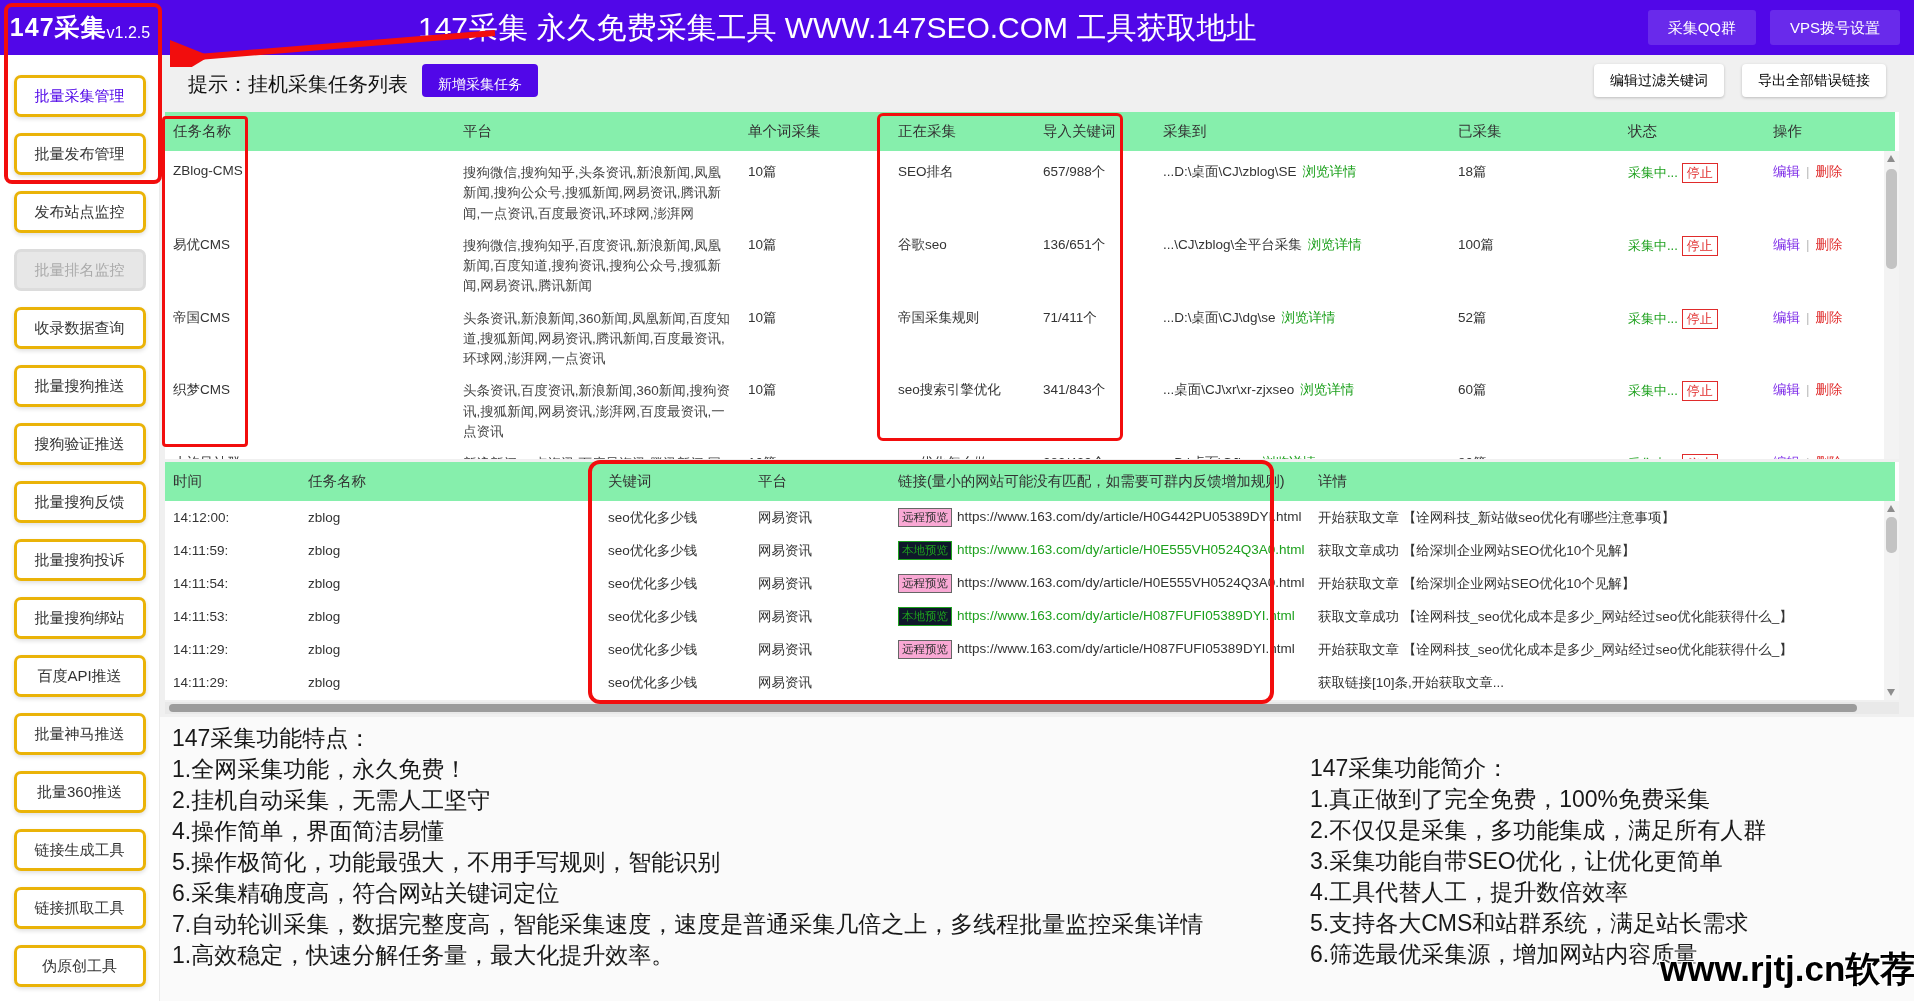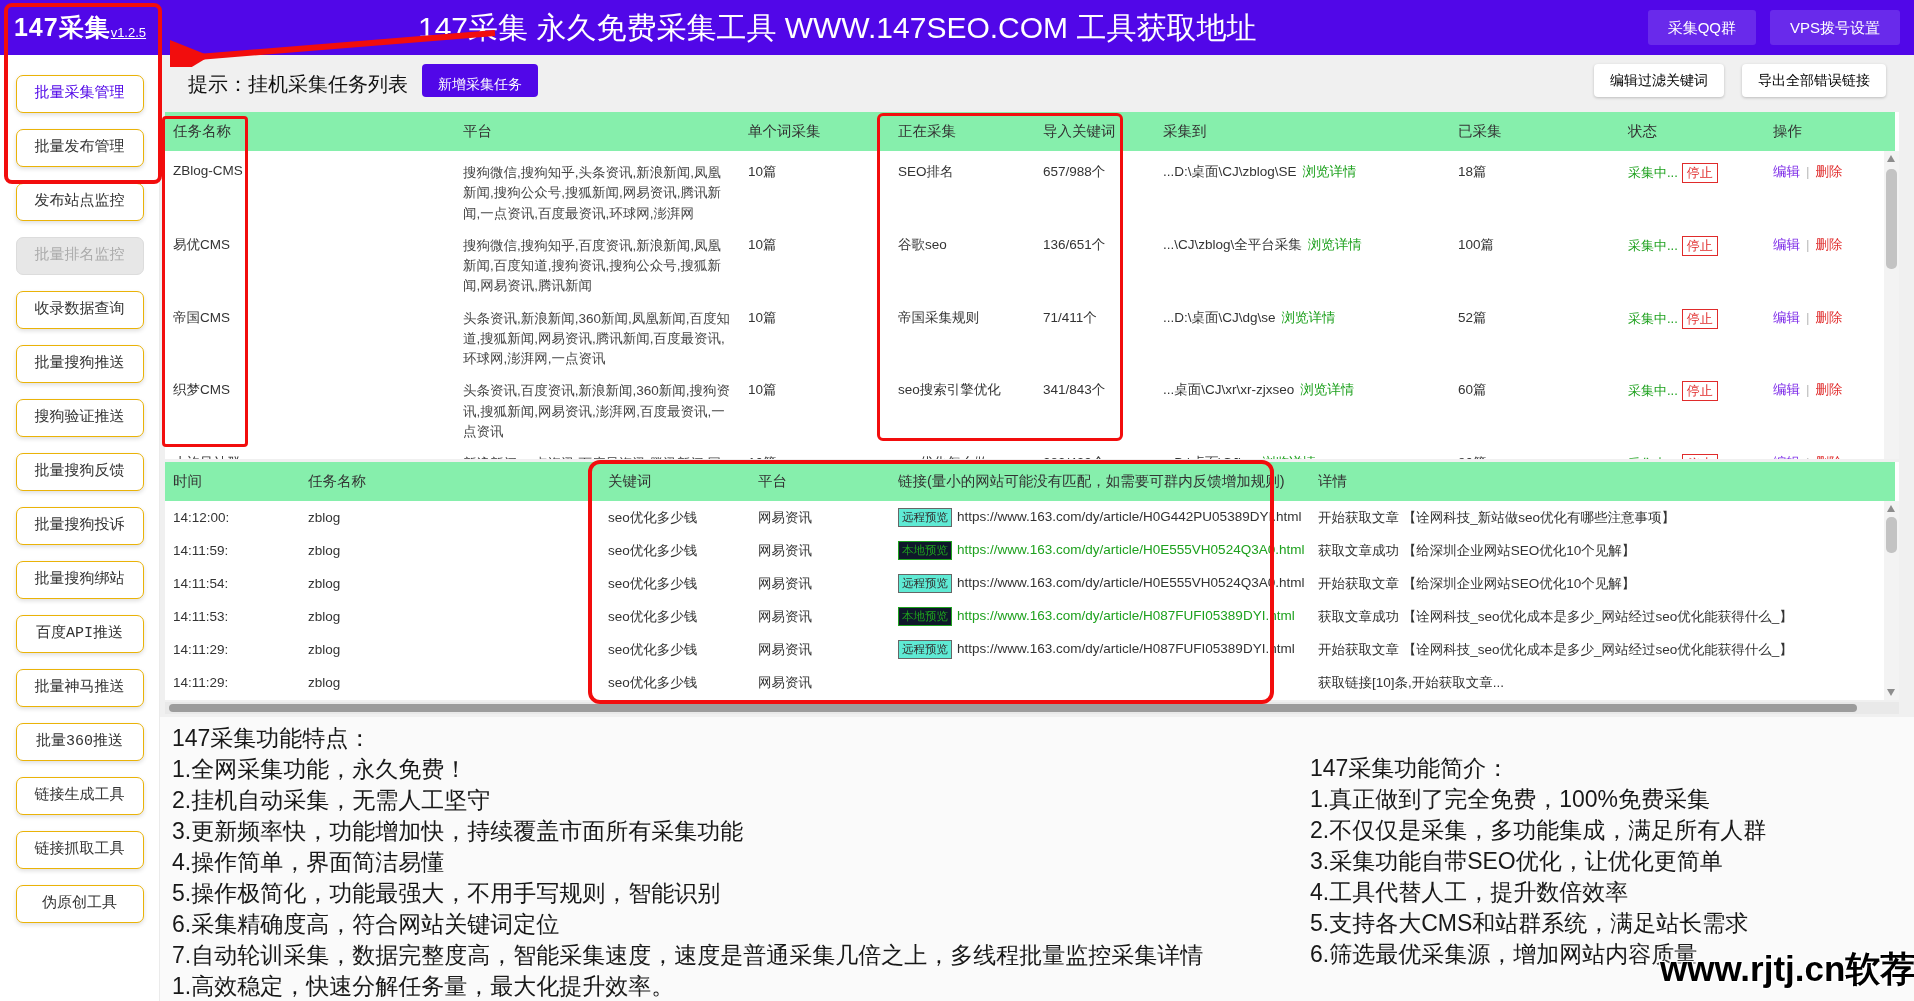--- a/index.html
+++ b/index.html
@@ -8,28 +8,28 @@
     font-family:"Liberation Sans","DejaVu Sans",sans-serif;
     background:#f0f0f0;
   }
   :root{
     --accent:#5107e8;--green:#1ea11e;--red:#e02b2b;--anno:#f20d0d;--edit:#7d2be8;
   }
   
   .hdr{position:absolute;left:0;top:0;width:100%;height:55px;background:var(--accent);z-index:5;}
   .hdr-logo{position:absolute;left:0;top:0;width:160px;height:55px;display:flex;align-items:center;justify-content:center;color:#fff;}
   .logo-txt{font-size:25px;font-weight:bold;letter-spacing:1px;}
-  .logo-ver{font-size:13px;margin-top:10px;text-decoration:underline;}
+  .logo-ver{font-size:16px;margin-top:10px;}
   .hdr-title{position:absolute;left:418px;top:0;height:55px;line-height:55px;color:#fff;font-size:30px;white-space:nowrap;}
   .hdr-right{position:absolute;right:14px;top:10px;display:flex;gap:14px;}
   .hdr-btn{background:rgba(255,255,255,.14);color:#fff;font-size:15px;height:35px;line-height:35px;padding:0 20px;border-radius:3px;cursor:pointer;white-space:nowrap;}
   
   .sidebar{position:absolute;left:0;top:55px;width:160px;bottom:0;background:#fff;border-right:1px solid #ebebeb;padding-top:20px;box-sizing:border-box;z-index:4;}
-  .sb-btn{width:126px;height:36px;line-height:36px;margin:0 auto 16px;background:#fff;border:1px solid #eab308;border-radius:7px;
-    box-shadow:0 2px 4px rgba(0,0,0,.13);text-align:center;font-size:15px;color:#333;cursor:pointer;white-space:nowrap;font-family:Liberation Mono, monospace;}
+  .sb-btn{width:126px;height:36px;line-height:36px;margin:0 auto 16px;background:#fff;border:3px solid #eab308;border-radius:7px;
+    box-shadow:0 2px 4px rgba(0,0,0,.13);text-align:center;font-size:15px;color:#333;cursor:pointer;white-space:nowrap;}
   .sb-btn.active{color:var(--accent);}
   .sb-btn.disabled{background:#e7e7e7;color:#aaa;box-shadow:none;border-color:#dcdcdc;}
   
   .main{position:absolute;left:160px;top:55px;right:0;bottom:0;background:#f0f0f0;}
   .toolbar{position:relative;height:57px;}
   .hint{position:absolute;left:28px;top:16px;font-size:20px;color:#111;white-space:nowrap;}
   .btn-primary{position:absolute;left:262px;top:9px;height:33px;padding:12px 16px;background:var(--accent);color:#fff;border:none;border-radius:4px;font-size:14px;cursor:pointer;}
   .toolbar-right{position:absolute;right:28px;top:9px;display:flex;gap:18px;}
   .btn-white{height:33px;padding:0 16px;background:#fff;border:none;border-radius:4px;box-shadow:0 1px 3px rgba(0,0,0,.22);font-size:14px;color:#000000;cursor:pointer;white-space:nowrap;}
   
@@ -41,21 +41,21 @@
   .plat{color:#444;line-height:1.5;}
   .path{color:#333;}
   .lnk-view{color:var(--green);margin-left:6px;cursor:pointer;}
   .status-run{color:var(--green);font-size:13px;}
   .btn-stop{display:inline-block;margin-left:4px;border:1px solid var(--red);color:var(--red);font-size:13px;padding:0 4px;background:#fff;cursor:pointer;}
   .lnk-edit{color:var(--edit);cursor:pointer;}
   .lnk-del{color:var(--red);cursor:pointer;}
   .sep{color:#bbb;margin:0 6px;}
   .t2-wrap{margin-top:3px;background:#fff;height:238px;overflow:hidden;position:relative;}
   .t2 td{height:33px;padding:0 8px;font-size:13.5px;color:#333;white-space:nowrap;overflow:hidden;vertical-align:middle;}
-  .badge{display:inline-block;border:1px solid #666;color:#333;background:#5eead4;font-size:11.5px;padding:0 3px;height:17px;line-height:17px;margin-right:5px;}
+  .badge{display:inline-block;border:1px solid #666;color:#333;background:#f9a8d4;font-size:11.5px;padding:0 3px;height:17px;line-height:17px;margin-right:5px;}
   .badge.local{border-color:var(--green);color:var(--green);background:#0f172a;}
   .url.green{color:var(--green);}
   
   .vs{position:absolute;right:0;width:15px;background:#f3f3f3;z-index:3;}
   .vs1{top:39px;height:308px;}
   .vs2{top:39px;height:199px;}
   .vs .tri{position:absolute;left:3px;width:0;height:0;border-left:4.5px solid transparent;border-right:4.5px solid transparent;}
   .tri.up{top:4px;border-bottom:7px solid #8d8d8d;}
   .tri.down{bottom:4px;border-top:7px solid #8d8d8d;}
   .vthumb{position:absolute;left:2px;width:11px;background:#c3c3c3;border-radius:5px;}
@@ -307,21 +307,20 @@
     <div class="hscroll">
       <div class="hthumb"></div>
     </div>
   </div>
 
   <div class="bottom">
     <div class="list feat">
       <div>147采集功能特点：</div>
       <div>1.全网采集功能，永久免费！</div>
       <div>2.挂机自动采集，无需人工坚守</div>
-      <div>3.更新频率快，功能增加快，持续覆盖市面所有采集功能</div>
       <div>4.操作简单，界面简洁易懂</div>
       <div>5.操作极简化，功能最强大，不用手写规则，智能识别</div>
       <div>6.采集精确度高，符合网站关键词定位</div>
       <div>7.自动轮训采集，数据完整度高，智能采集速度，速度是普通采集几倍之上，多线程批量监控采集详情</div>
       <div>1.高效稳定，快速分解任务量，最大化提升效率。</div>
     </div>
     <div class="list intro">
       <div>147采集功能简介：</div>
       <div>1.真正做到了完全免费，100%免费采集</div>
       <div>2.不仅仅是采集，多功能集成，满足所有人群</div>

